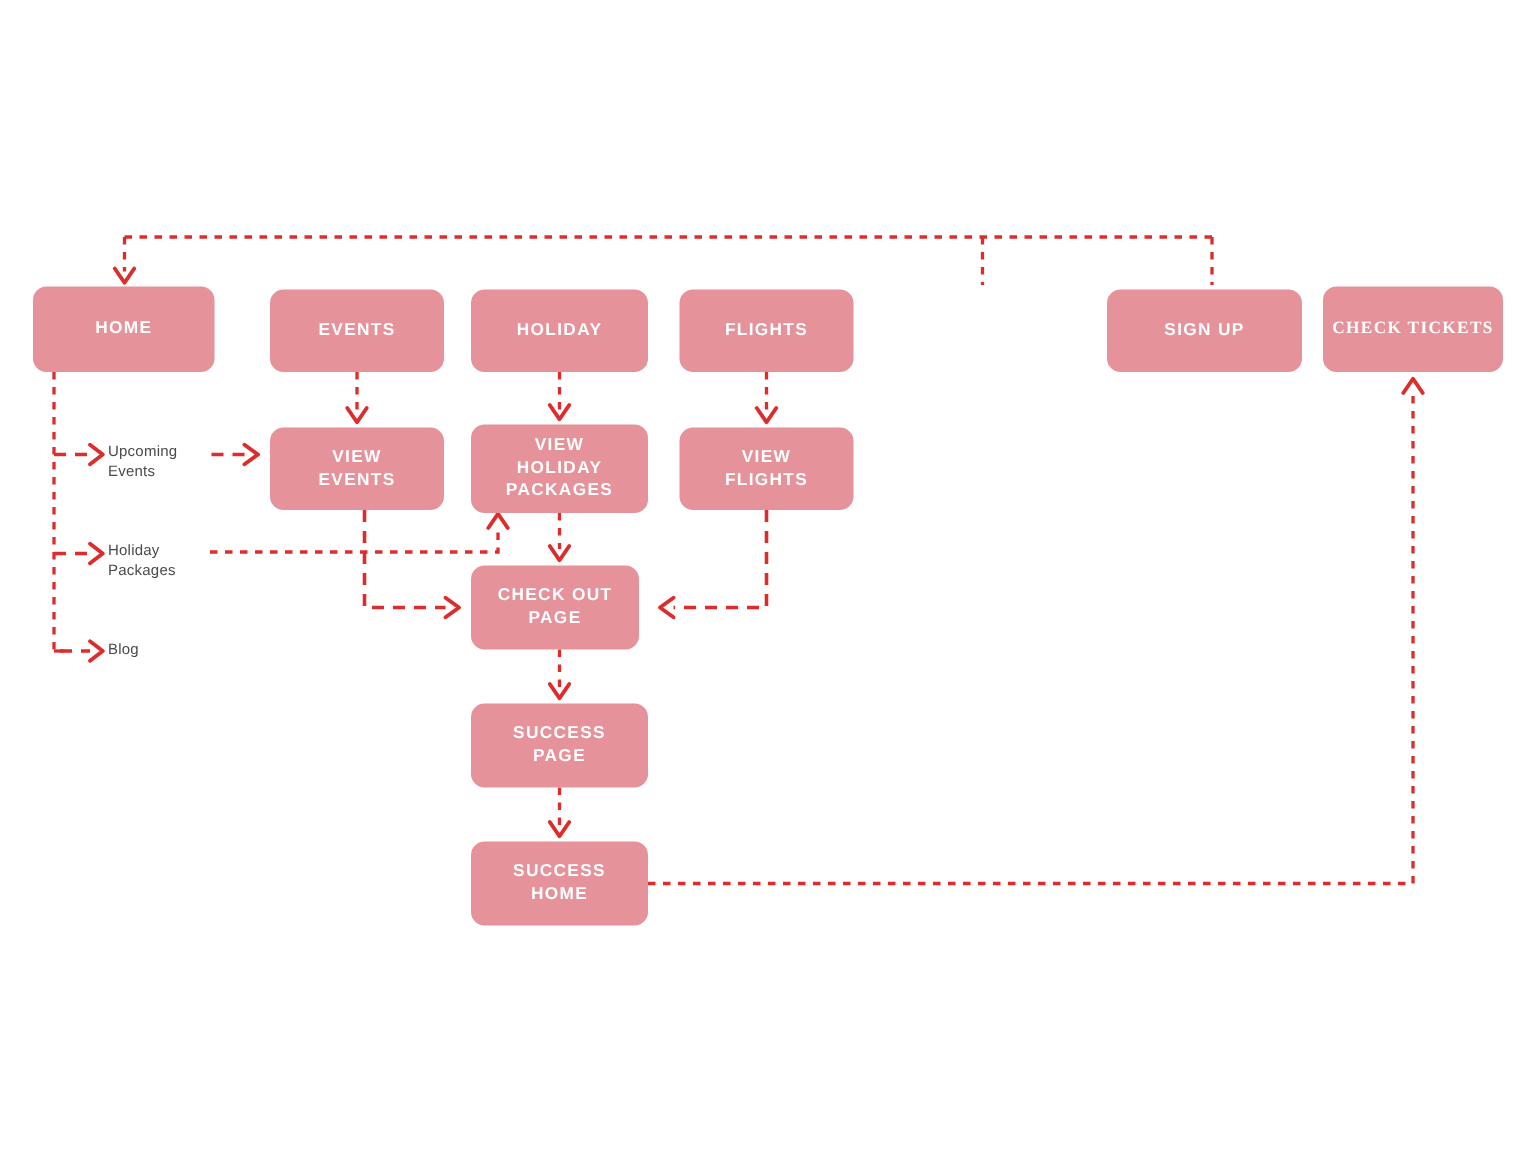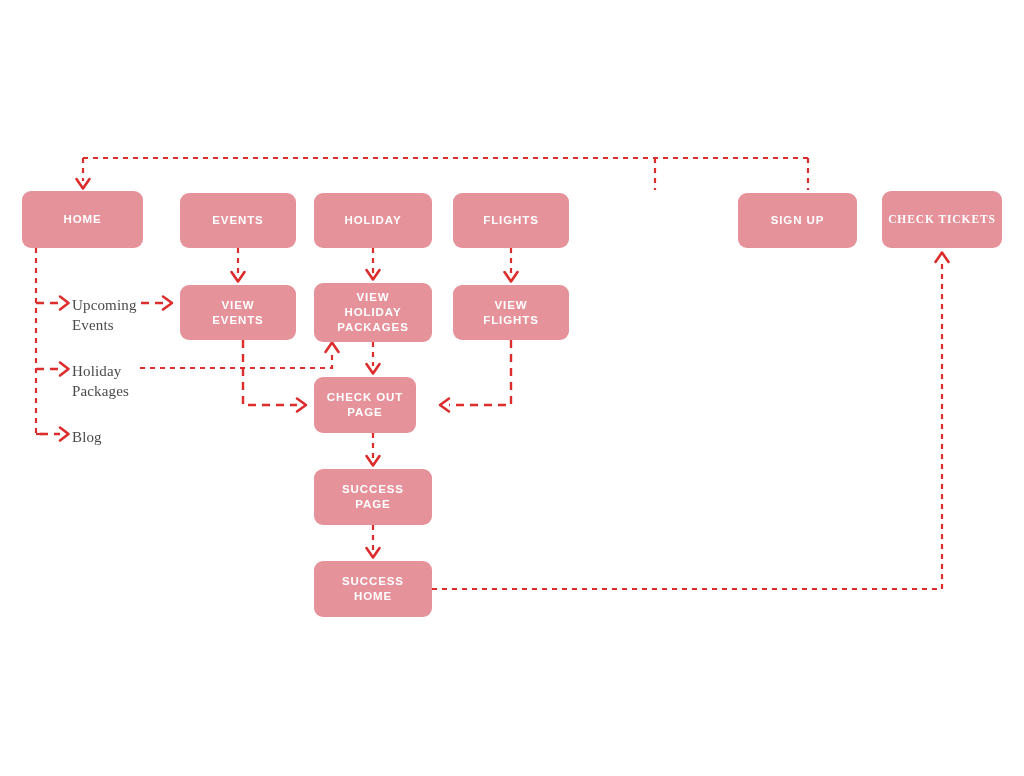--- a/index.html
+++ b/index.html
@@ -42,26 +42,25 @@
     padding: 2px 4px;
     user-select: none;
   }
   .node-label {
     display: block;
     white-space: pre-line;
   }
   .leaf {
     position: absolute;
     color: #4a4a4a;
-    font-size: 15px;
+    font-size: 10px;
     line-height: 1.34;
     letter-spacing: 0.15px;
     white-space: pre-line;
     font-weight: normal;
-    font-family: Liberation Serif, serif;
   }
 </style>
 </head>
 <body>
 
 <div id="canvas" style="background: rgb(255, 255, 255);">
 
   <svg id="edges" viewBox="0 0 1024 776" width="1024" height="776" xmlns="http://www.w3.org/2000/svg">
 
     <g>
@@ -160,40 +159,40 @@
   </div>
   <div class="node" style="left: 180px; top: 193px; width: 116px; height: 55px; background: rgb(230, 146, 154); color: rgb(255, 255, 255); font-size: 11.5px;">
     <span class="node-label">EVENTS</span>
   </div>
   <div class="node" style="left: 314px; top: 193px; width: 118px; height: 55px; background: rgb(230, 146, 154); color: rgb(255, 255, 255); font-size: 11.5px;">
     <span class="node-label">HOLIDAY</span>
   </div>
   <div class="node" style="left: 453px; top: 193px; width: 116px; height: 55px; background: rgb(230, 146, 154); color: rgb(255, 255, 255); font-size: 11.5px;">
     <span class="node-label">FLIGHTS</span>
   </div>
-  <div class="node" style="left: 738px; top: 193px; width: 119px; height: 55px; background: rgb(230, 146, 154); color: rgb(255, 255, 255); font-size: 11.5px; justify-content: center;">
+  <div class="node" style="left: 738px; top: 193px; width: 130px; height: 55px; background: rgb(230, 146, 154); color: rgb(255, 255, 255); font-size: 11.5px; justify-content: center;">
     <span class="node-label">SIGN UP</span>
   </div>
   <div class="node" style="left: 882px; top: 191px; width: 120px; height: 57px; background: rgb(230, 146, 154); color: rgb(255, 255, 255); font-size: 11.5px; font-family: Liberation Serif, serif;">
     <span class="node-label">CHECK TICKETS</span>
   </div>
   <div class="node" style="left: 180px; top: 285px; width: 116px; height: 55px; background: rgb(230, 146, 154); color: rgb(255, 255, 255); font-size: 11.5px;">
     <span class="node-label">VIEW
 EVENTS</span>
   </div>
   <div class="node" style="left: 314px; top: 283px; width: 118px; height: 59px; background: rgb(230, 146, 154); color: rgb(255, 255, 255); font-size: 11.5px;">
     <span class="node-label">VIEW
 HOLIDAY
 PACKAGES</span>
   </div>
   <div class="node" style="left: 453px; top: 285px; width: 116px; height: 55px; background: rgb(230, 146, 154); color: rgb(255, 255, 255); font-size: 11.5px;">
     <span class="node-label">VIEW
 FLIGHTS</span>
   </div>
-  <div class="node" style="left: 314px; top: 377px; width: 102px; height: 56px; background: rgb(230, 146, 154); color: rgb(255, 255, 255); font-size: 11.5px;">
+  <div class="node" style="left: 314px; top: 377px; width: 112px; height: 56px; background: rgb(230, 146, 154); color: rgb(255, 255, 255); font-size: 11.5px;">
     <span class="node-label">CHECK OUT
 PAGE</span>
   </div>
   <div class="node" style="left: 314px; top: 469px; width: 118px; height: 56px; background: rgb(230, 146, 154); color: rgb(255, 255, 255); font-size: 11.5px;">
     <span class="node-label">SUCCESS
 PAGE</span>
   </div>
   <div class="node" style="left: 314px; top: 561px; width: 118px; height: 56px; background: rgb(230, 146, 154); color: rgb(255, 255, 255); font-size: 11.5px;">
     <span class="node-label">SUCCESS
 HOME</span>

